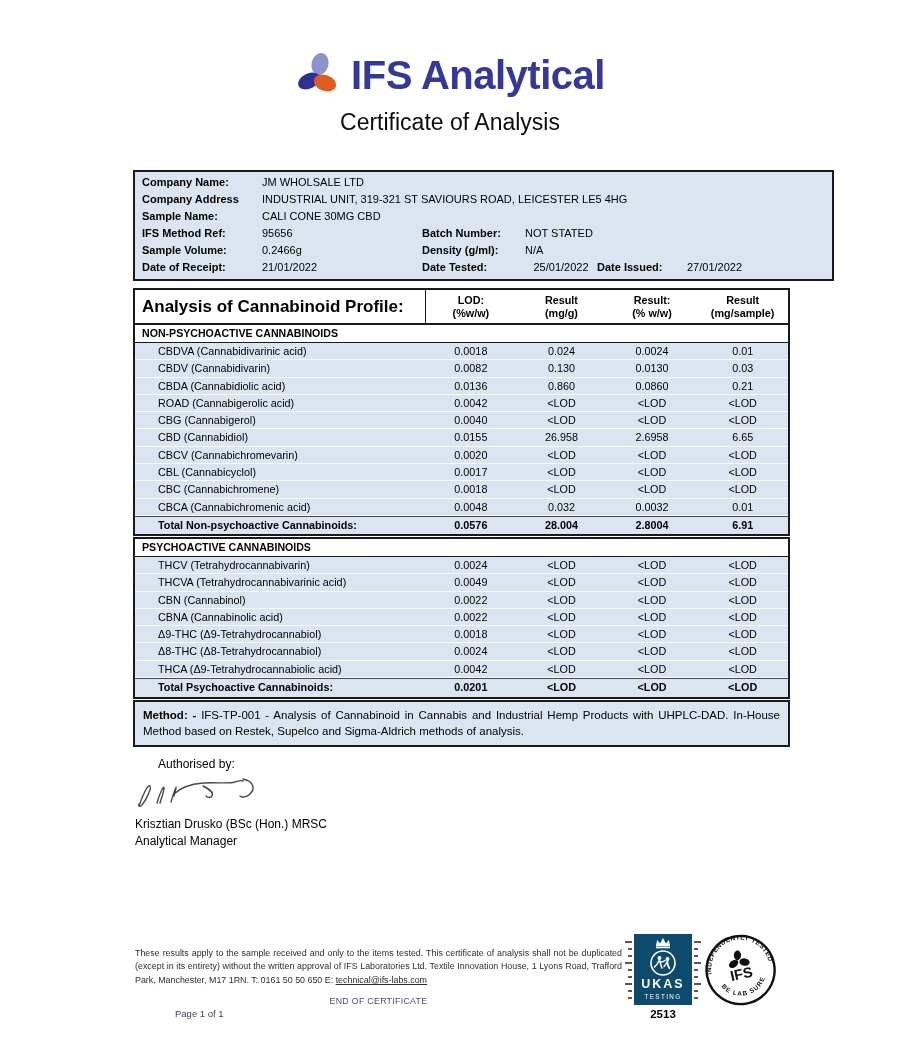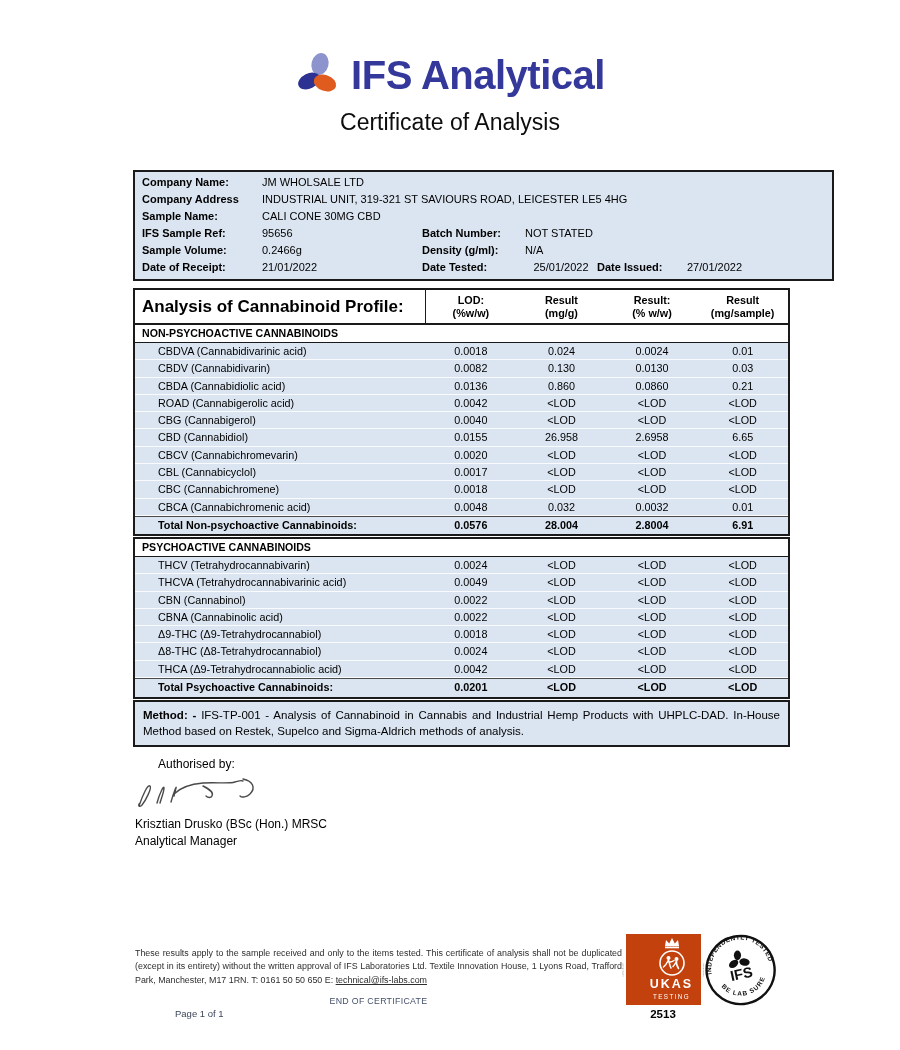--- a/index.html
+++ b/index.html
@@ -56,21 +56,21 @@
   
   .disclaimer { position:absolute; left:135px; top:938px; width:487px; font-size:8.9px; line-height:13.5px;
     text-align:justify; color:#2e2e2e; }
   .email-link { color:#2e2e2e; text-decoration:underline; }
   .end-cert { position:absolute; left:135px; top:996px; width:487px; text-align:center; font-size:8.8px; color:#44506b; letter-spacing:0.3px; }
   .page-num { position:absolute; left:135px; top:1008px; font-size:9.5px; color:#3c4558;padding-left:40px; }
 
   
   .ukas-wrap { position:absolute; left:622px; top:934px; width:82px; display:flex; justify-content:center; align-items:flex-start; gap:2px; }
   .ticks { margin-top:6px; }
-  .ukas-box { width:58px; height:71px; background:#c2410c; display:flex; flex-direction:column; align-items:center; flex:none;padding-left:17px; }
+  .ukas-box { width:58px; height:71px; background:#0c4a6e; display:flex; flex-direction:column; align-items:center; flex:none; }
   .ukas-crown { margin-top:3px; }
   .ukas-text { font-size:12.5px; font-weight:bold; color:#fff; letter-spacing:2px; line-height:13px; margin-top:1px; }
   .ukas-sub { font-size:6.3px; color:#fff; letter-spacing:1.4px; margin-top:2px; }
   .ukas-num { position:absolute; left:622px; top:1008px; width:82px; text-align:center; font-size:11.5px; font-weight:bold; color:#000; }
 
   
   .stamp { position:absolute; left:703px; top:932px; transform:rotate(-12deg); }
   .stamp text { font-family:"Liberation Sans", sans-serif; }
 </style>
 </head>
@@ -95,21 +95,21 @@
     </div>
     <div class="irow">
       <span class="ilabel">Company Address</span>
       <span class="iv-long">INDUSTRIAL UNIT, 319-321 ST SAVIOURS ROAD, LEICESTER LE5 4HG</span>
     </div>
     <div class="irow">
       <span class="ilabel">Sample Name:</span>
       <span class="iv-long">CALI CONE 30MG CBD</span>
     </div>
     <div class="irow">
-      <span class="ilabel">IFS Sample Ref:</span>
+      <span class="ilabel">IFS Method Ref:</span>
       <span class="iv1">95656</span>
       <span class="il2">Batch Number:</span>
       <span class="iv3">NOT STATED</span>
     </div>
     <div class="irow">
       <span class="ilabel">Sample Volume:</span>
       <span class="iv1">0.2466g</span>
       <span class="il2">Density (g/ml):</span>
       <span class="iv3">N/A</span>
     </div>

